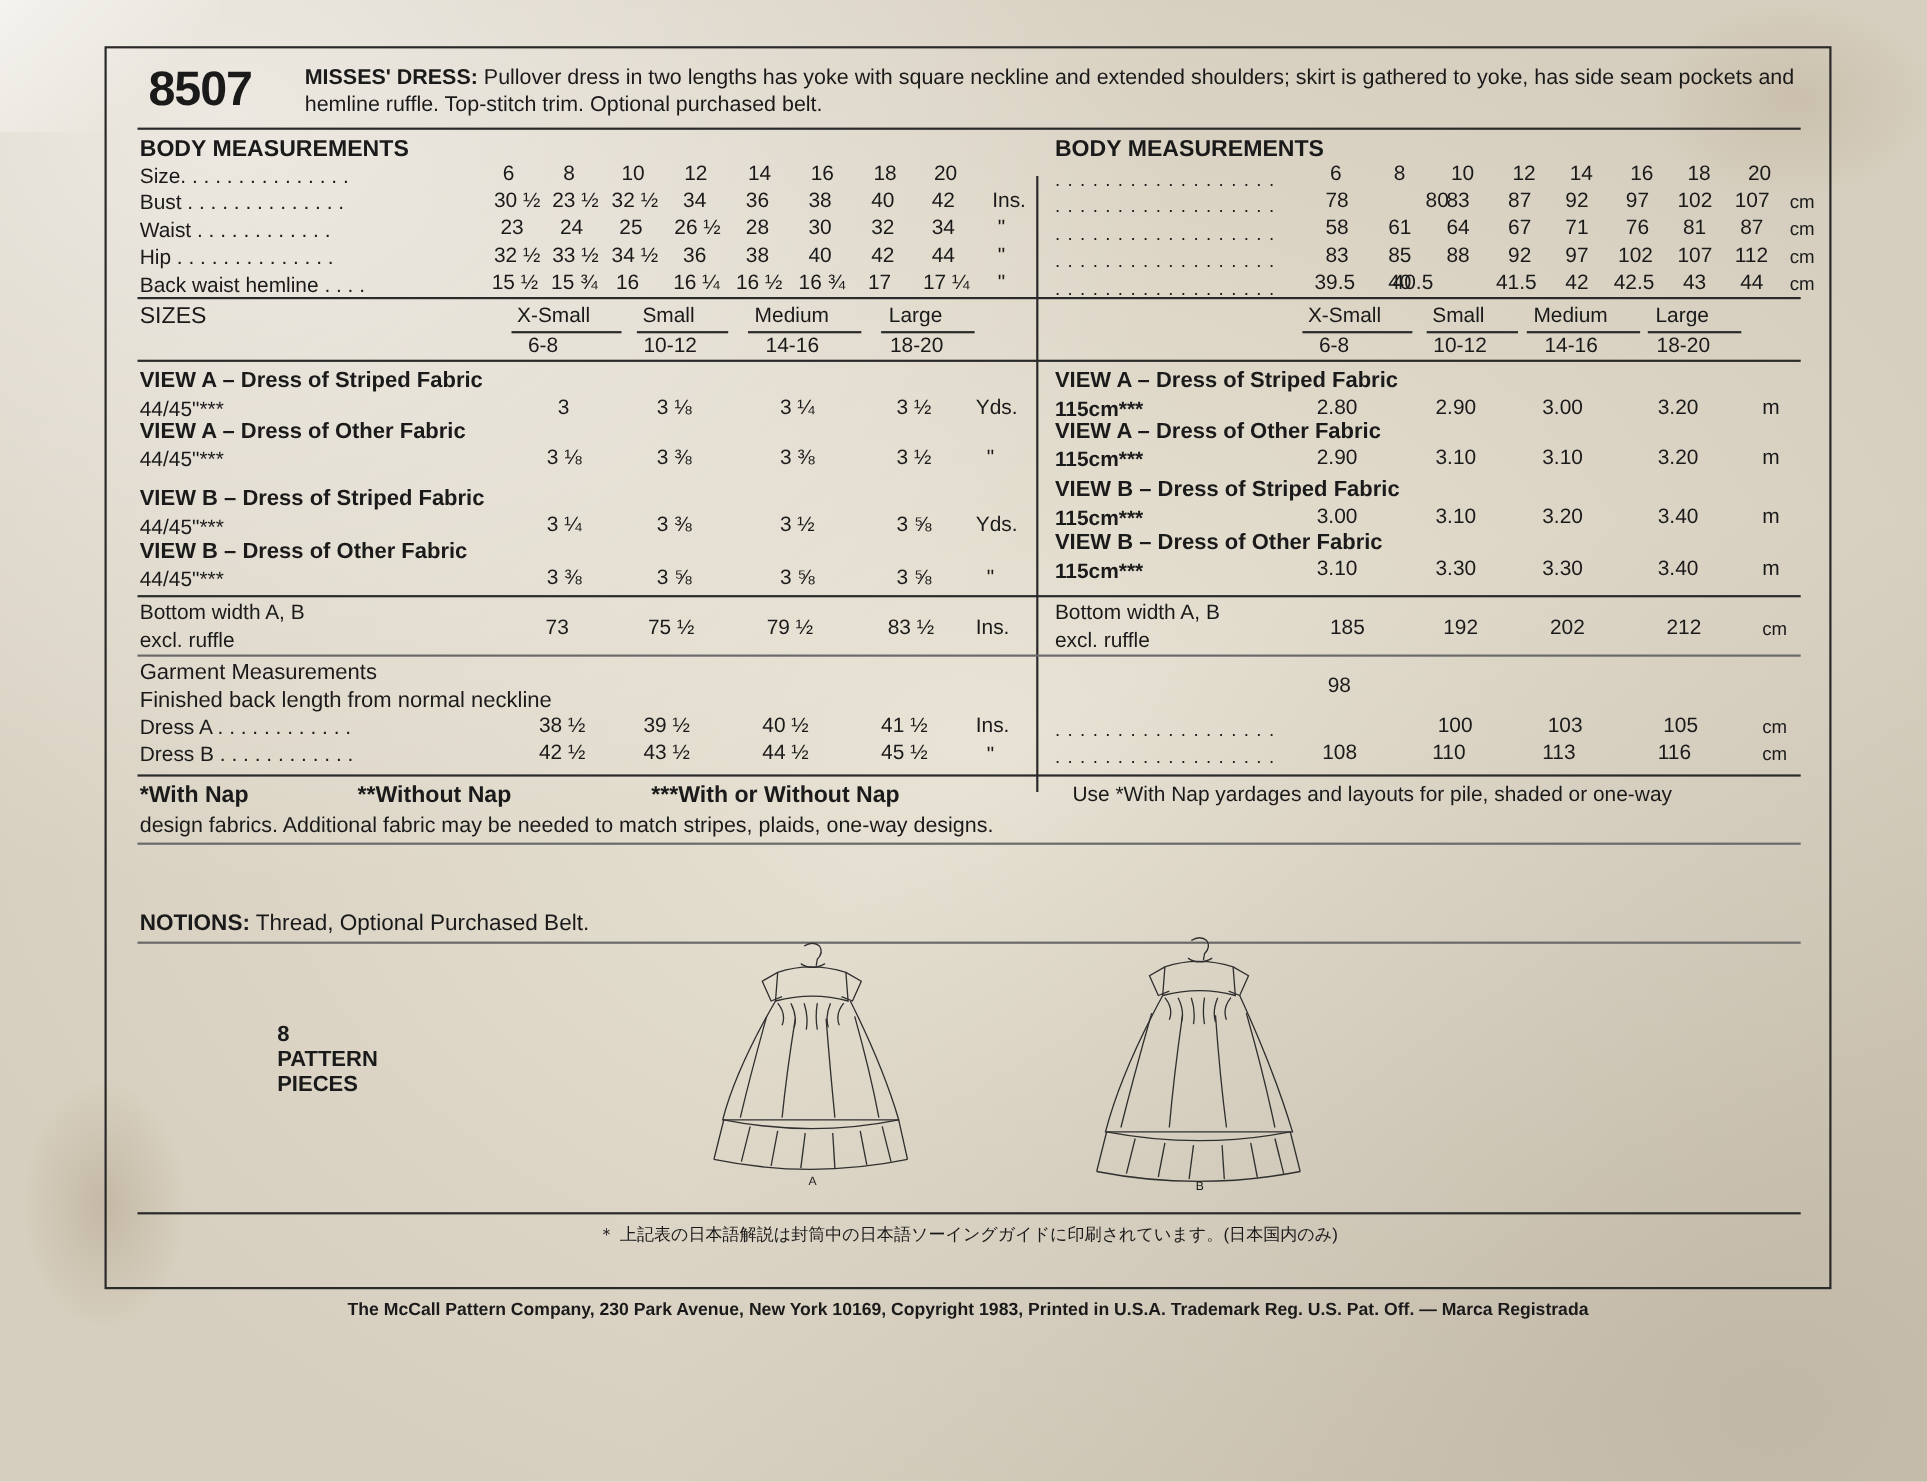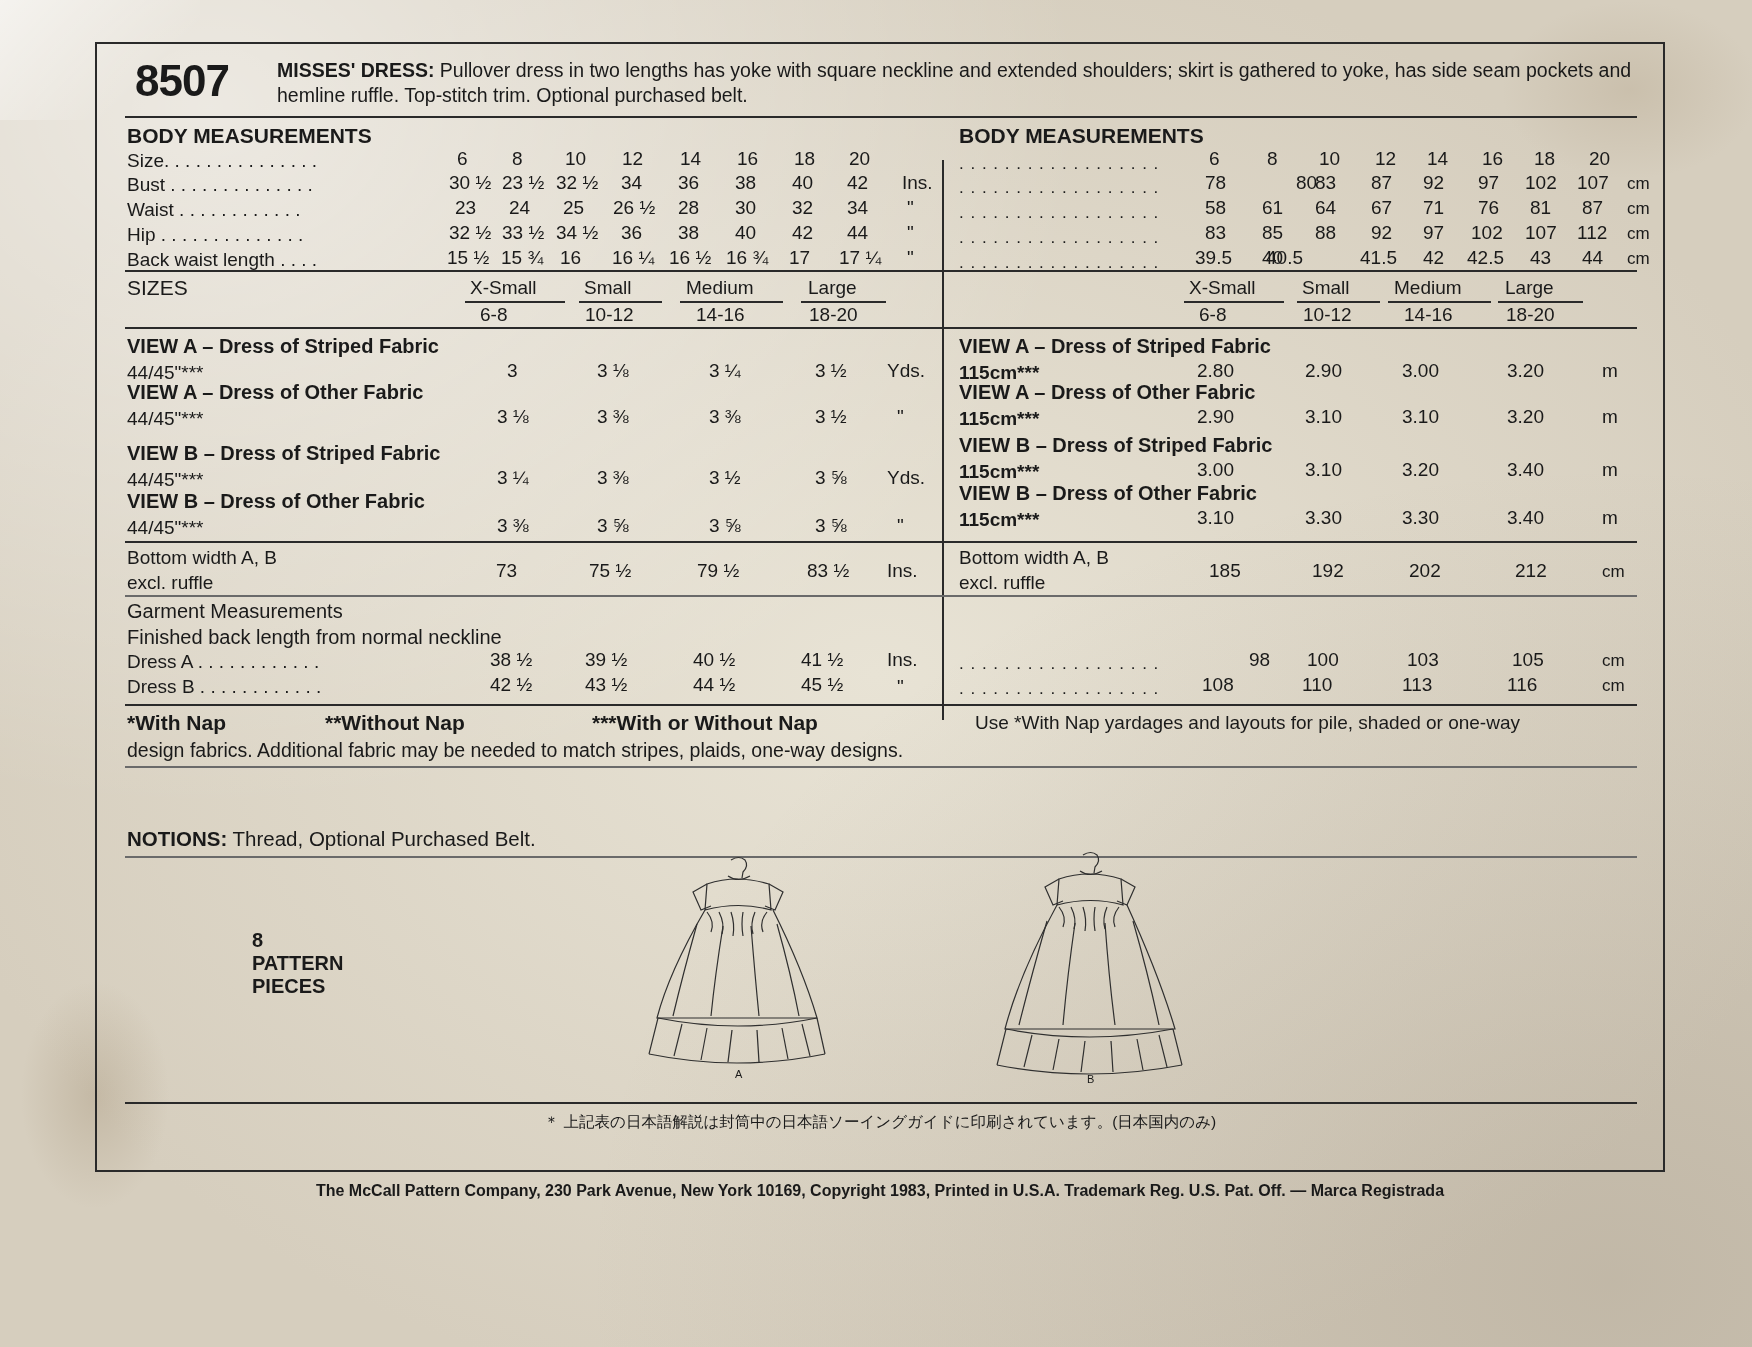--- a/index.html
+++ b/index.html
@@ -126,21 +126,21 @@
   <div class="t" style="left:352px; top:178px;">32 ½</div>
   <div class="t" style="left:405px; top:178px;">33 ½</div>
   <div class="t" style="left:459px; top:178px;">34 ½</div>
   <div class="t" style="left:524px; top:178px;">36</div>
   <div class="t" style="left:581px; top:178px;">38</div>
   <div class="t" style="left:638px; top:178px;">40</div>
   <div class="t" style="left:695px; top:178px;">42</div>
   <div class="t" style="left:750px; top:178px;">44</div>
   <div class="t" style="left:810px; top:178px;">"</div>
 
-  <div class="t" style="left:30px; top:205px;">Back waist length . . . .</div>
+  <div class="t" style="left:30px; top:205px;">Back waist hemline . . . .</div>
   <div class="t" style="left:350px; top:203px;">15 ½</div>
   <div class="t" style="left:404px; top:203px;">15 ¾</div>
   <div class="t" style="left:463px; top:203px;">16</div>
   <div class="t" style="left:515px; top:203px;">16 ¼</div>
   <div class="t" style="left:572px; top:203px;">16 ½</div>
   <div class="t" style="left:629px; top:203px;">16 ¾</div>
   <div class="t" style="left:692px; top:203px;">17</div>
   <div class="t" style="left:742px; top:203px;">17 ¼</div>
   <div class="t" style="left:810px; top:203px;">"</div>
 
@@ -343,21 +343,21 @@
   <div class="t" style="left:790px; top:605px;">Ins.</div>
 
   <div class="t" style="left:30px; top:632px;">Dress B . . . . . . . . . . . .</div>
   <div class="t" style="left:393px; top:630px;">42 ½</div>
   <div class="t" style="left:488px; top:630px;">43 ½</div>
   <div class="t" style="left:596px; top:630px;">44 ½</div>
   <div class="t" style="left:704px; top:630px;text-align:right;">45 ½</div>
   <div class="t" style="left:800px; top:632px;">"</div>
 
   <div class="t sm dotline" style="left:862px; top:610px;">. . . . . . . . . . . . . . . . . .</div>
-  <div class="t" style="left:1110px; top:605px;margin-left:42px;">98</div>
+  <div class="t" style="left:1110px; top:569px;">98</div>
   <div class="t" style="left:1210px; top:605px;">100</div>
   <div class="t" style="left:1310px; top:605px;">103</div>
   <div class="t" style="left:1415px; top:605px;">105</div>
   <div class="t sm" style="left:1505px; top:607px;">cm</div>
 
   <div class="t sm dotline" style="left:862px; top:635px;">. . . . . . . . . . . . . . . . . .</div>
   <div class="t" style="left:1105px; top:630px;">108</div>
   <div class="t" style="left:1205px; top:630px;">110</div>
   <div class="t" style="left:1305px; top:630px;">113</div>
   <div class="t" style="left:1410px; top:630px;">116</div>

